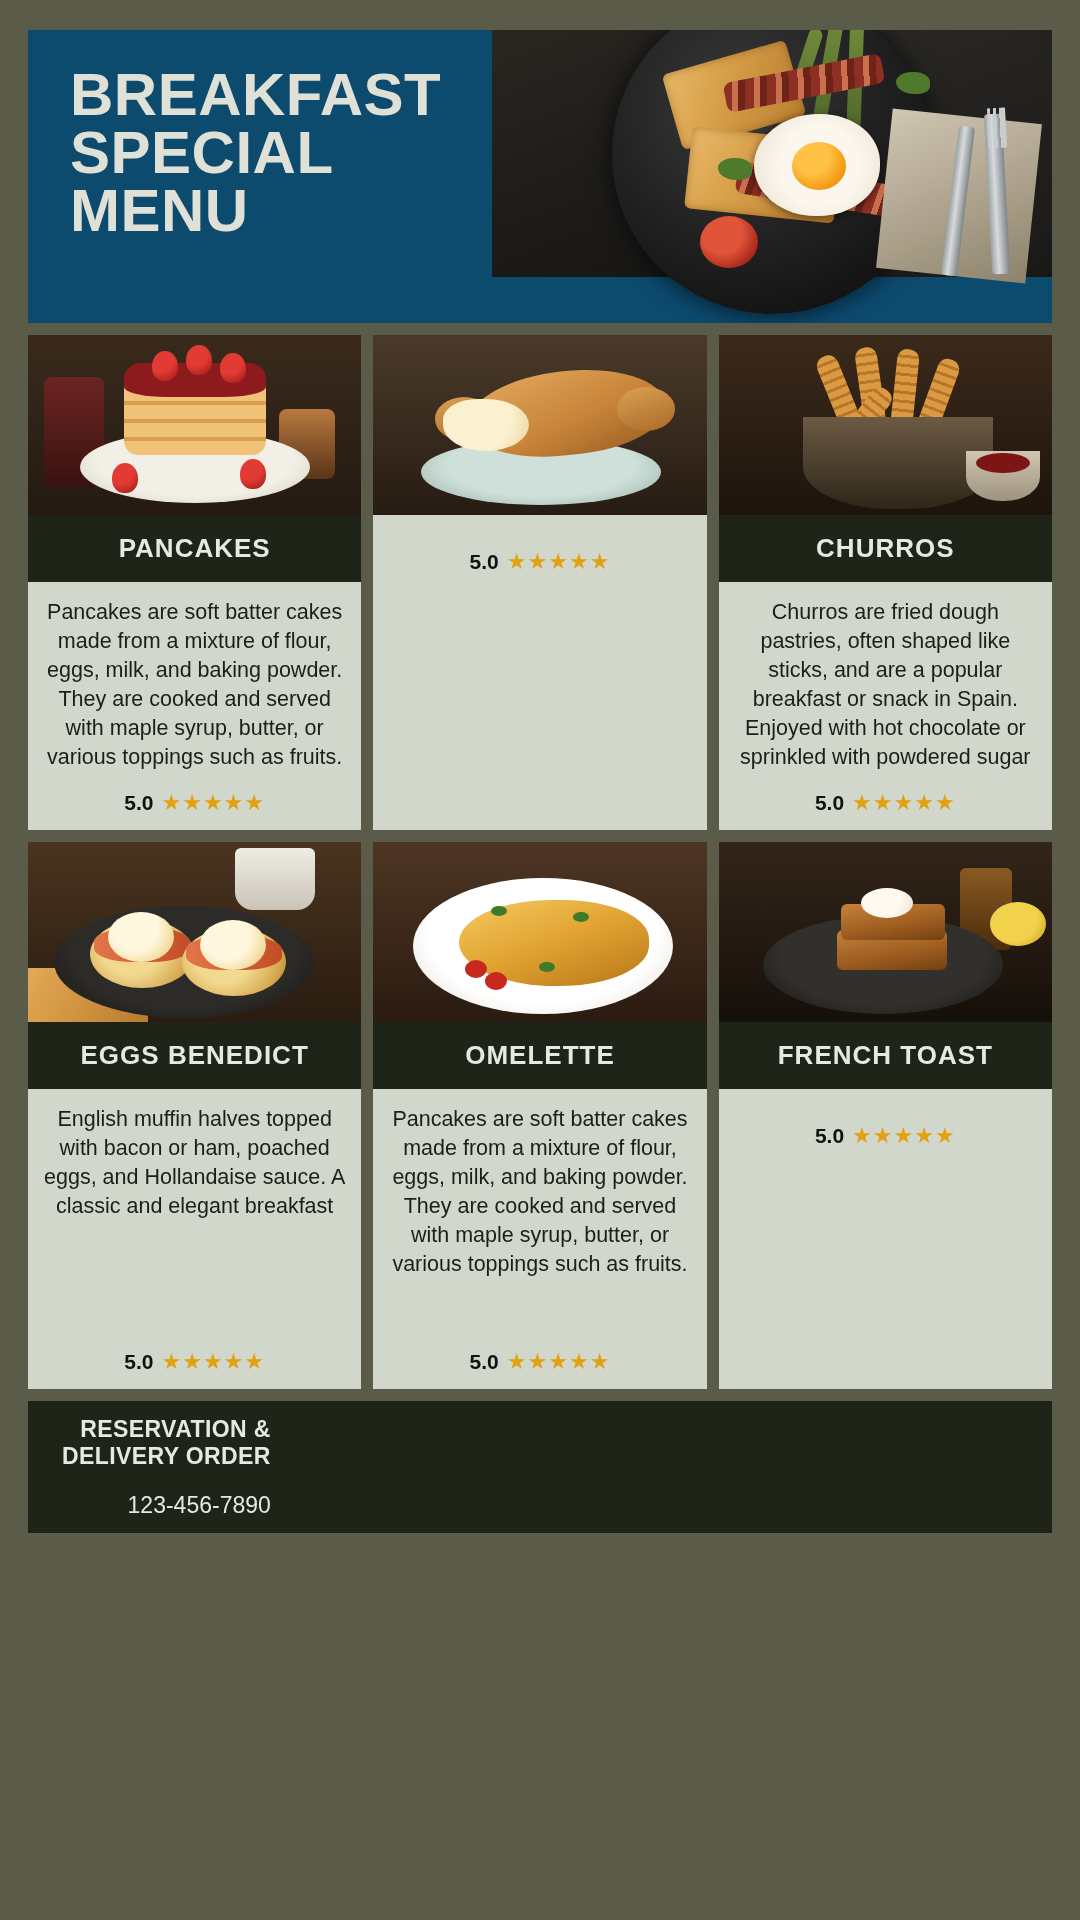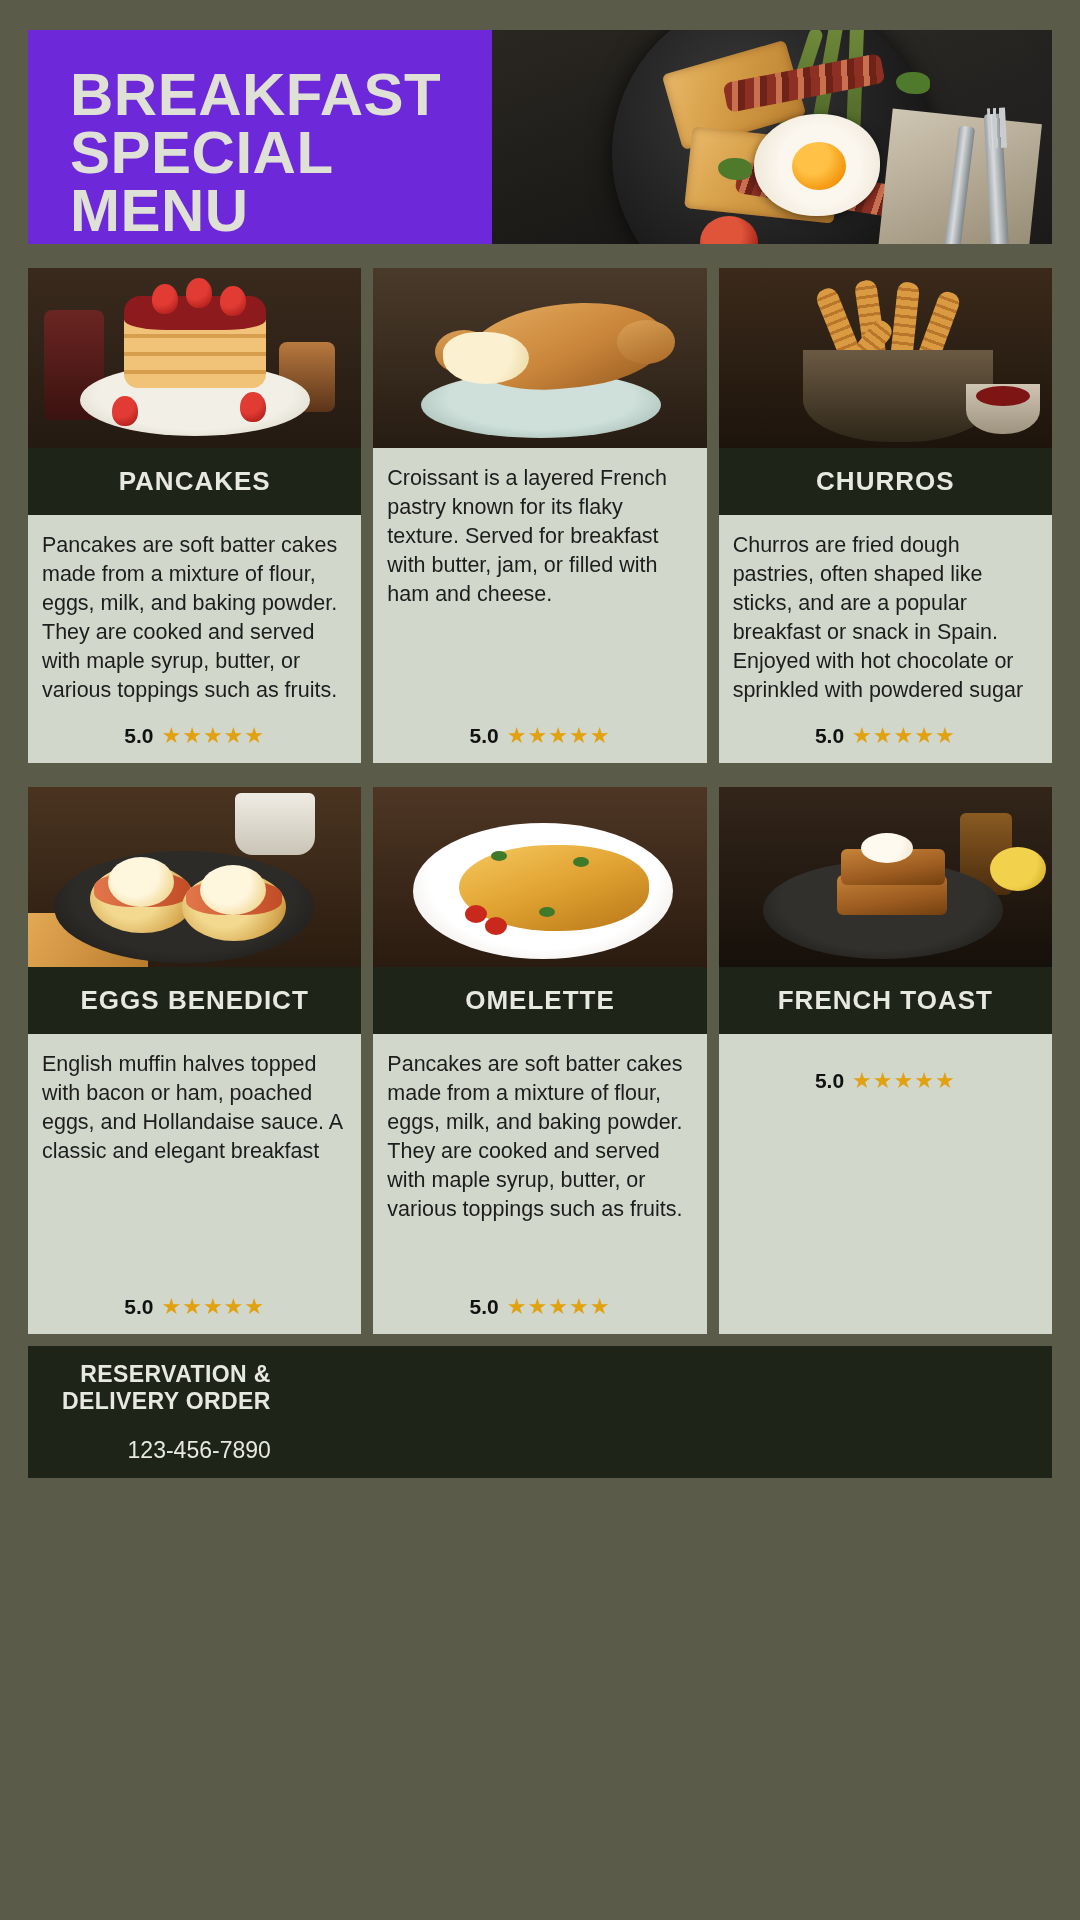--- a/index.html
+++ b/index.html
@@ -19,22 +19,22 @@
     height: 1920px;
     background: #5a5c49;
     box-sizing: border-box;
     padding: 30px 28px 30px 28px;
   }
 
   
   .header {
     position: relative;
     width: 1024px;
-    height: 214px;
-    background: #6d28d9;
+    height: 293px;
+    background: #0c4a6e;
     overflow: hidden;
   }
   .header-photo {
     position: absolute;
     right: 0;
     top: 0;
     width: 560px;
     height: 247px;
     background:
       radial-gradient(circle at 78% 46%, rgba(255,255,255,0.04) 0 30%, rgba(0,0,0,0) 62%),
@@ -140,21 +140,21 @@
     text-transform: uppercase;
     white-space: pre-line;
     z-index: 3;
   }
 
   
   .grid {
     display: grid;
     grid-template-columns: repeat(3, 1fr);
     gap: 12px;
-    margin-top: 24px;
+    margin-top: 12px;
   }
   .card {
     display: flex;
     flex-direction: column;
     background: #d2d7cb;
   }
   .card-photo {
     height: 180px;
     position: relative;
     overflow: hidden;
@@ -176,20 +176,21 @@
     display: flex;
     flex-direction: column;
     justify-content: space-between;
     padding: 16px 14px 14px 14px;
     box-sizing: border-box;
   }
   .card-desc {
     color: #1d1d1d;
     font-size: 21.5px;
     line-height: 29px;
+    text-align: center;
   }
   .rating {
     display: flex;
     align-items: center;
     justify-content: center;
     gap: 8px;
     margin-top: 18px;
   }
   .rating-score {
     color: #111;
@@ -350,21 +351,20 @@
     <div class="card">
       <div class="card-photo">
         <div class="bg-wood" style="background:linear-gradient(180deg,#4a3a2a 0%,#271c13 100%);"></div>
         <div class="cro-plate"></div>
         <div class="cro-body"></div>
         <div class="cro-end" style="left:62px; top:62px;"></div>
         <div class="cro-end" style="left:244px; top:52px;"></div>
         <div class="cro-cream"></div>
       </div>
       <div class="card-body">
-        <div class="card-desc">Croissant is a layered French pastry known for its flaky texture. Served for breakfast with butter, jam, or filled with ham and cheese.</div>
         <div class="rating">
           <span class="rating-score">5.0</span>
           <span class="stars">★★★★★</span>
         </div>
       </div>
     </div>
 
     <div class="card">
       <div class="card-photo">
         <div class="bg-wood" style="background:linear-gradient(180deg,#3b2a1b 0%,#1d140c 100%);"></div>

